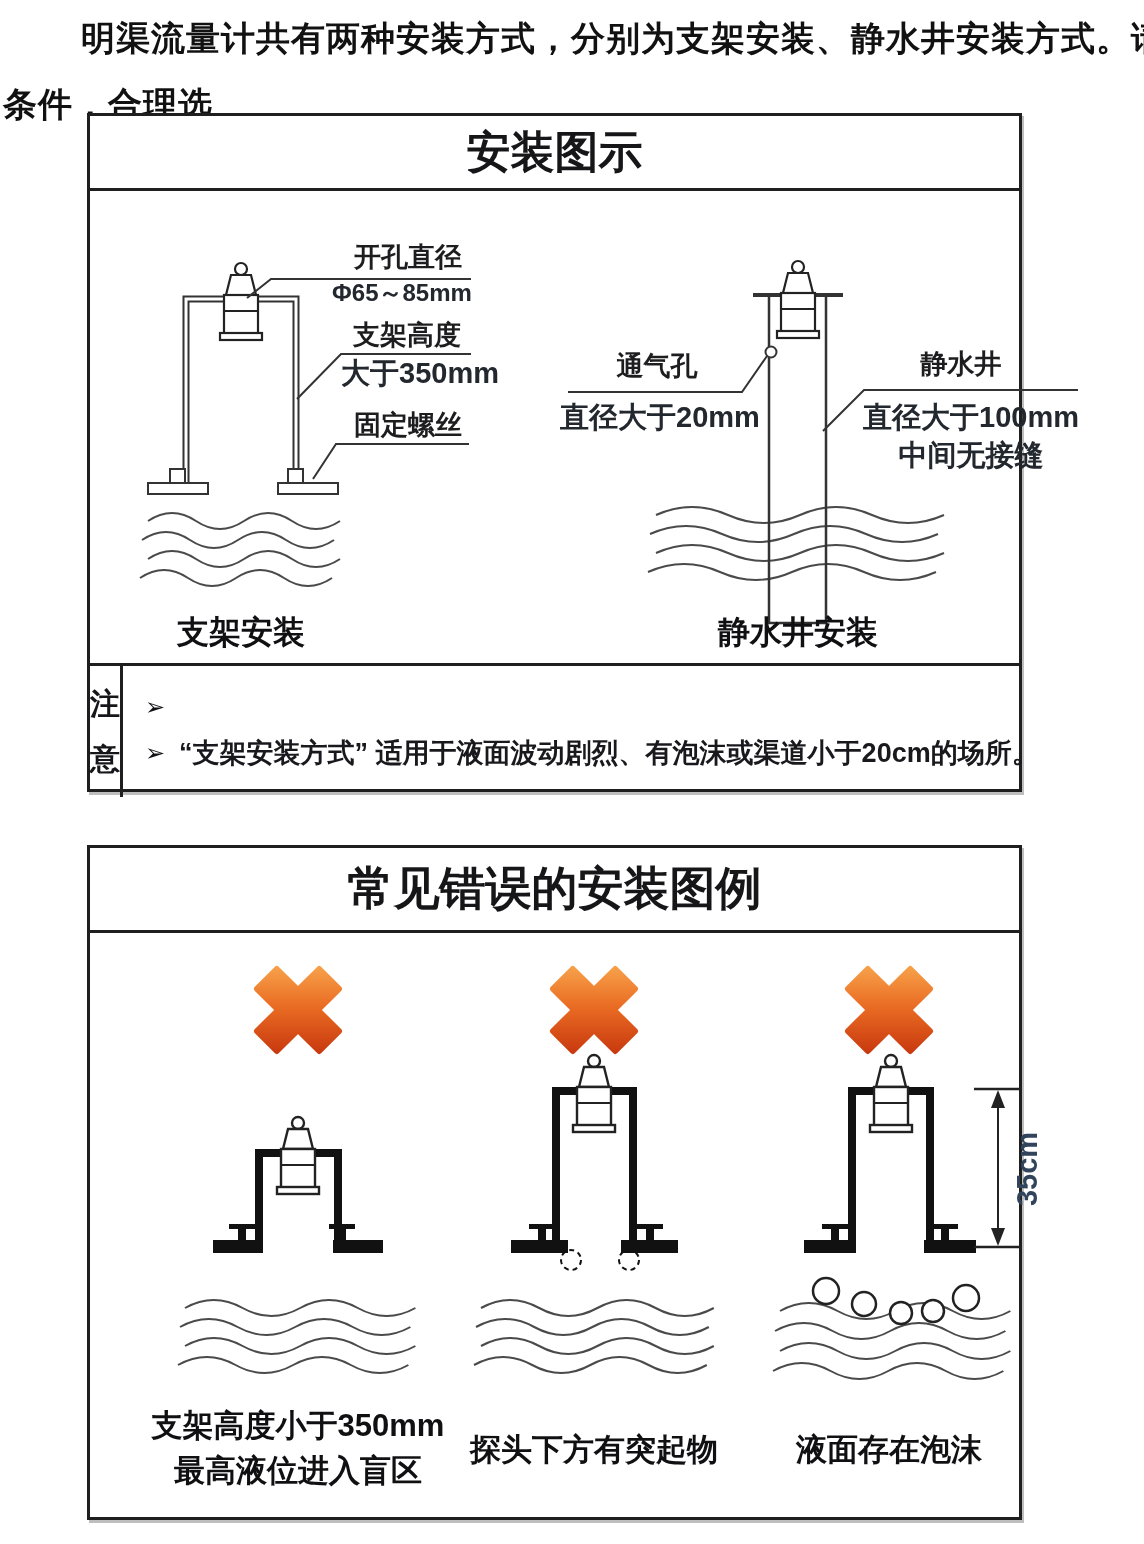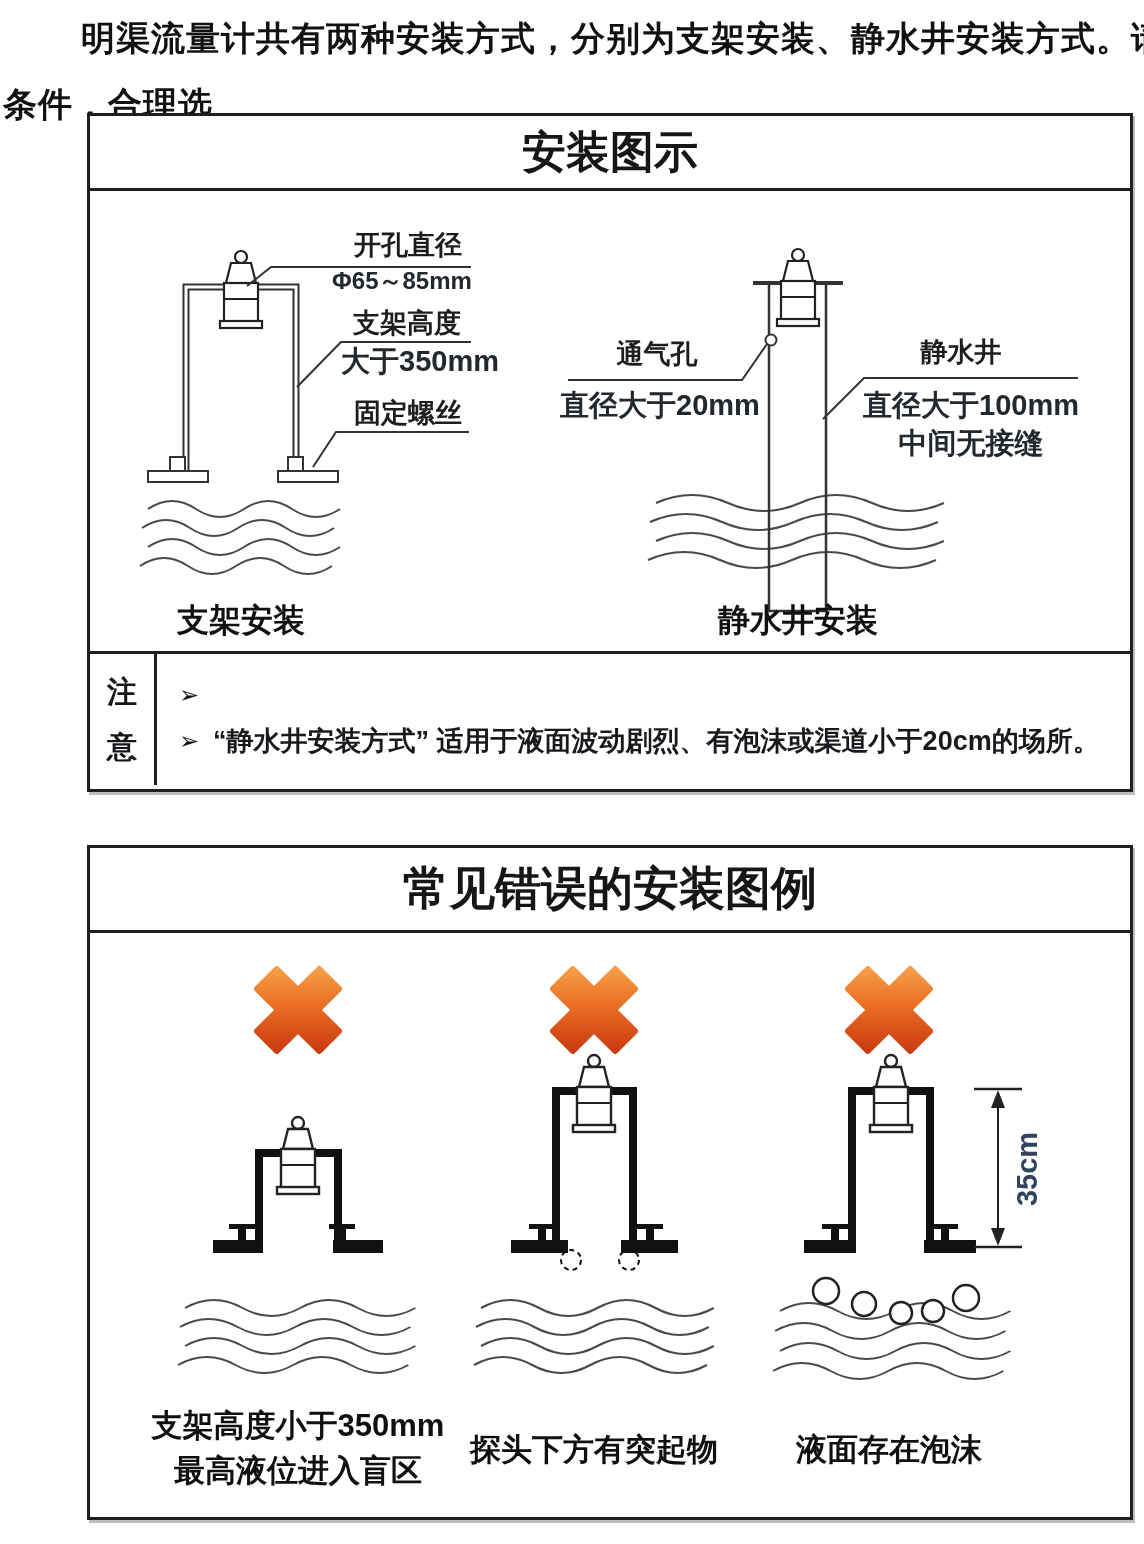--- a/index.html
+++ b/index.html
@@ -6,30 +6,30 @@
   body{
     width:1144px;height:1544px;position:relative;overflow:hidden;
     background:#ffffff;color:#1d1d1f;
     font-family:"Liberation Sans","DejaVu Sans",sans-serif;
   }
   .intro-line{position:absolute;white-space:nowrap;font-size:34px;font-weight:600;
     letter-spacing:1px;color:#111;}
   #intro-l1{left:81px;top:16px;}
   #intro-l2{left:3px;top:82px;}
 
-  .panel{position:absolute;left:87px;width:1046px;border:3px solid #1f1f1f;
+  .panel{position:absolute;left:87px;width:935px;border:3px solid #1f1f1f;
     box-sizing:border-box;background:#fff;box-shadow:2px 3px 0 rgba(110,110,110,.45);}
   #panel-install{top:113px;height:679px;}
   #panel-wrong{top:845px;height:675px;}
   .panel-title{display:flex;align-items:center;justify-content:center;
     border-bottom:3px solid #1f1f1f;font-weight:600;color:#161618;}
   #panel-install .panel-title{height:72px;font-size:44px;}
   #panel-wrong .panel-title{height:82px;font-size:46px;}
   .panel-content{position:relative;}
-  #panel-install .panel-content{height:460px;}
+  #panel-install .panel-content{height:460px;margin-top:12px;}
   #panel-wrong .panel-content{height:585px;}
   svg{display:block;}
   svg text{text-anchor:middle;font-family:"Liberation Sans","DejaVu Sans",sans-serif;}
   .lab{font-size:27px;font-weight:600;fill:#1d1d1f;}
   .val{font-size:24px;font-weight:700;fill:#23282f;}
   .val2{font-size:29px;font-weight:700;fill:#23282f;}
   .cap{font-size:32px;font-weight:600;fill:#101012;}
   .wcap{font-size:31px;font-weight:600;fill:#101012;}
   .dim{font-size:29px;font-weight:700;fill:#31445c;}
   .lead{stroke:#333;stroke-width:2;fill:none;}
@@ -116,21 +116,21 @@
     <div class="notes-head">
       <div>注</div>
       <div>意</div>
     </div>
     <div class="notes-body">
       <div class="note-row">
         <span class="bullet">➢</span>
       </div>
       <div class="note-row">
         <span class="bullet">➢</span>
-        <span>“静水井安装方式” 适用于液面波动剧烈、有泡沫或渠道小于20cm的场所。</span>
+        <span>“支架安装方式” 适用于液面波动剧烈、有泡沫或渠道小于20cm的场所。</span>
       </div>
     </div>
   </div>
 </div>
 
 <div class="panel" id="panel-wrong">
   <div class="panel-title">常见错误的安装图例</div>
   <div class="panel-content">
     <svg width="1040" height="585" viewBox="0 0 1040 585">
       <defs>

